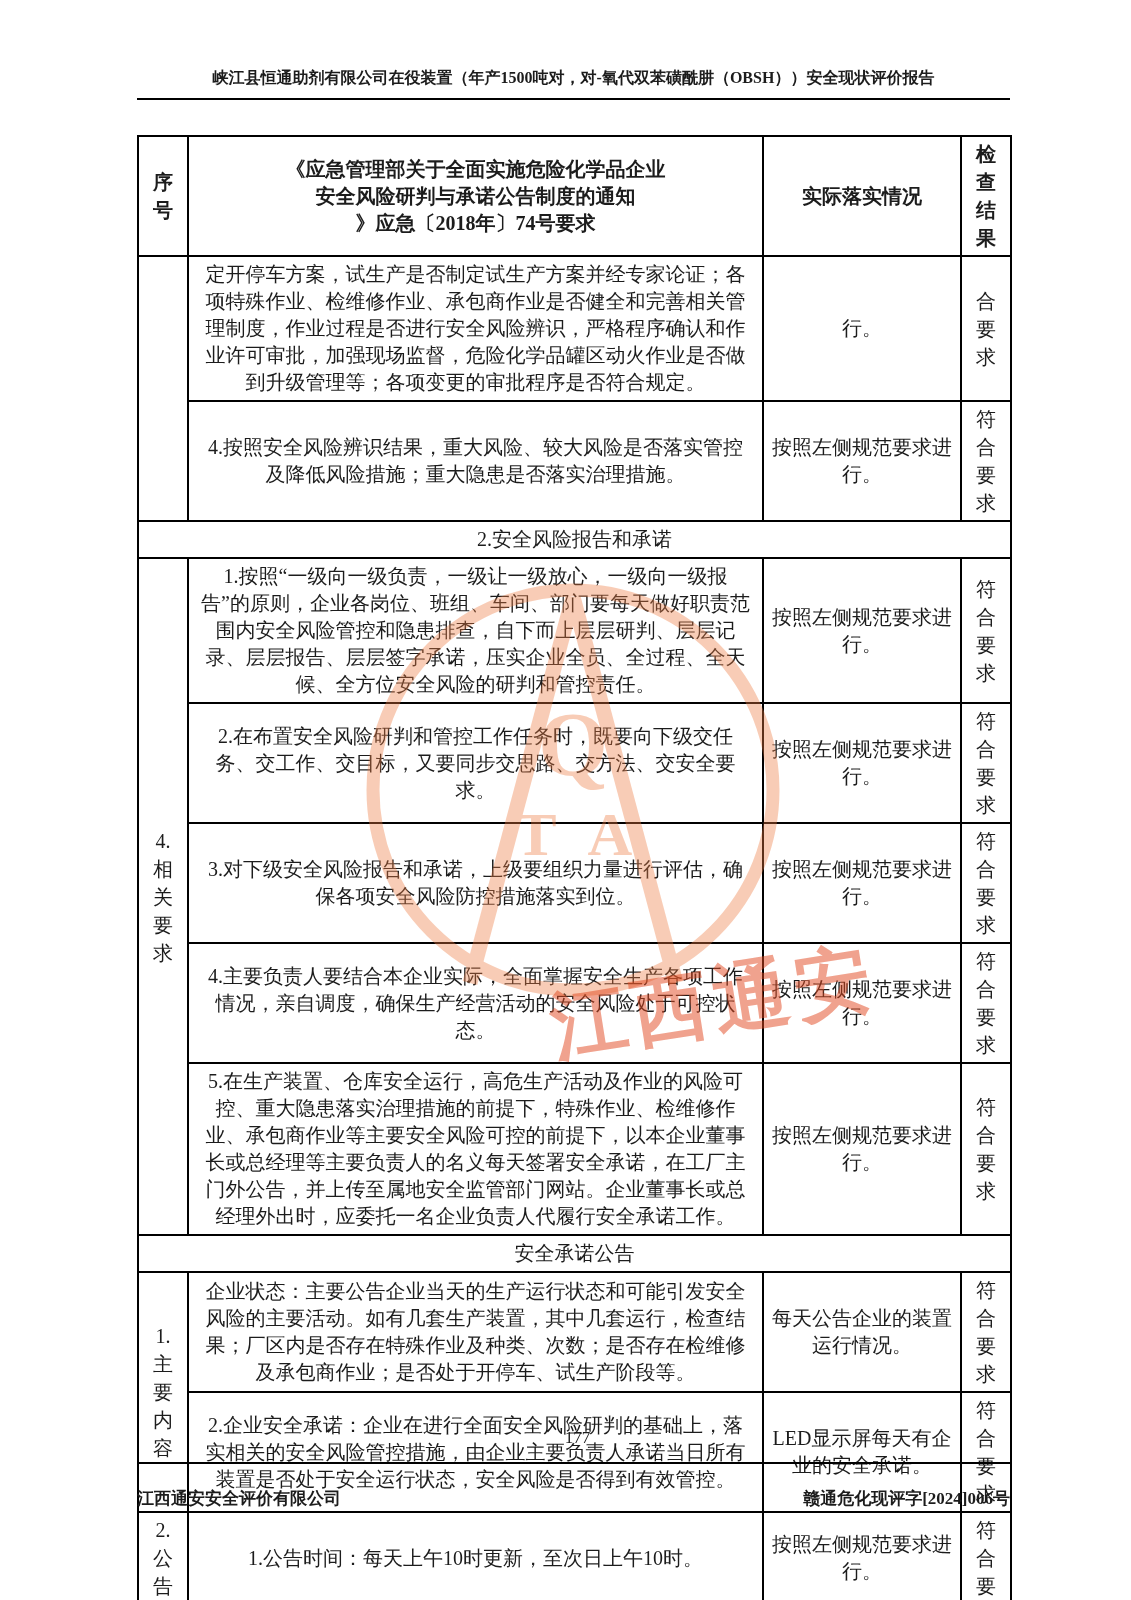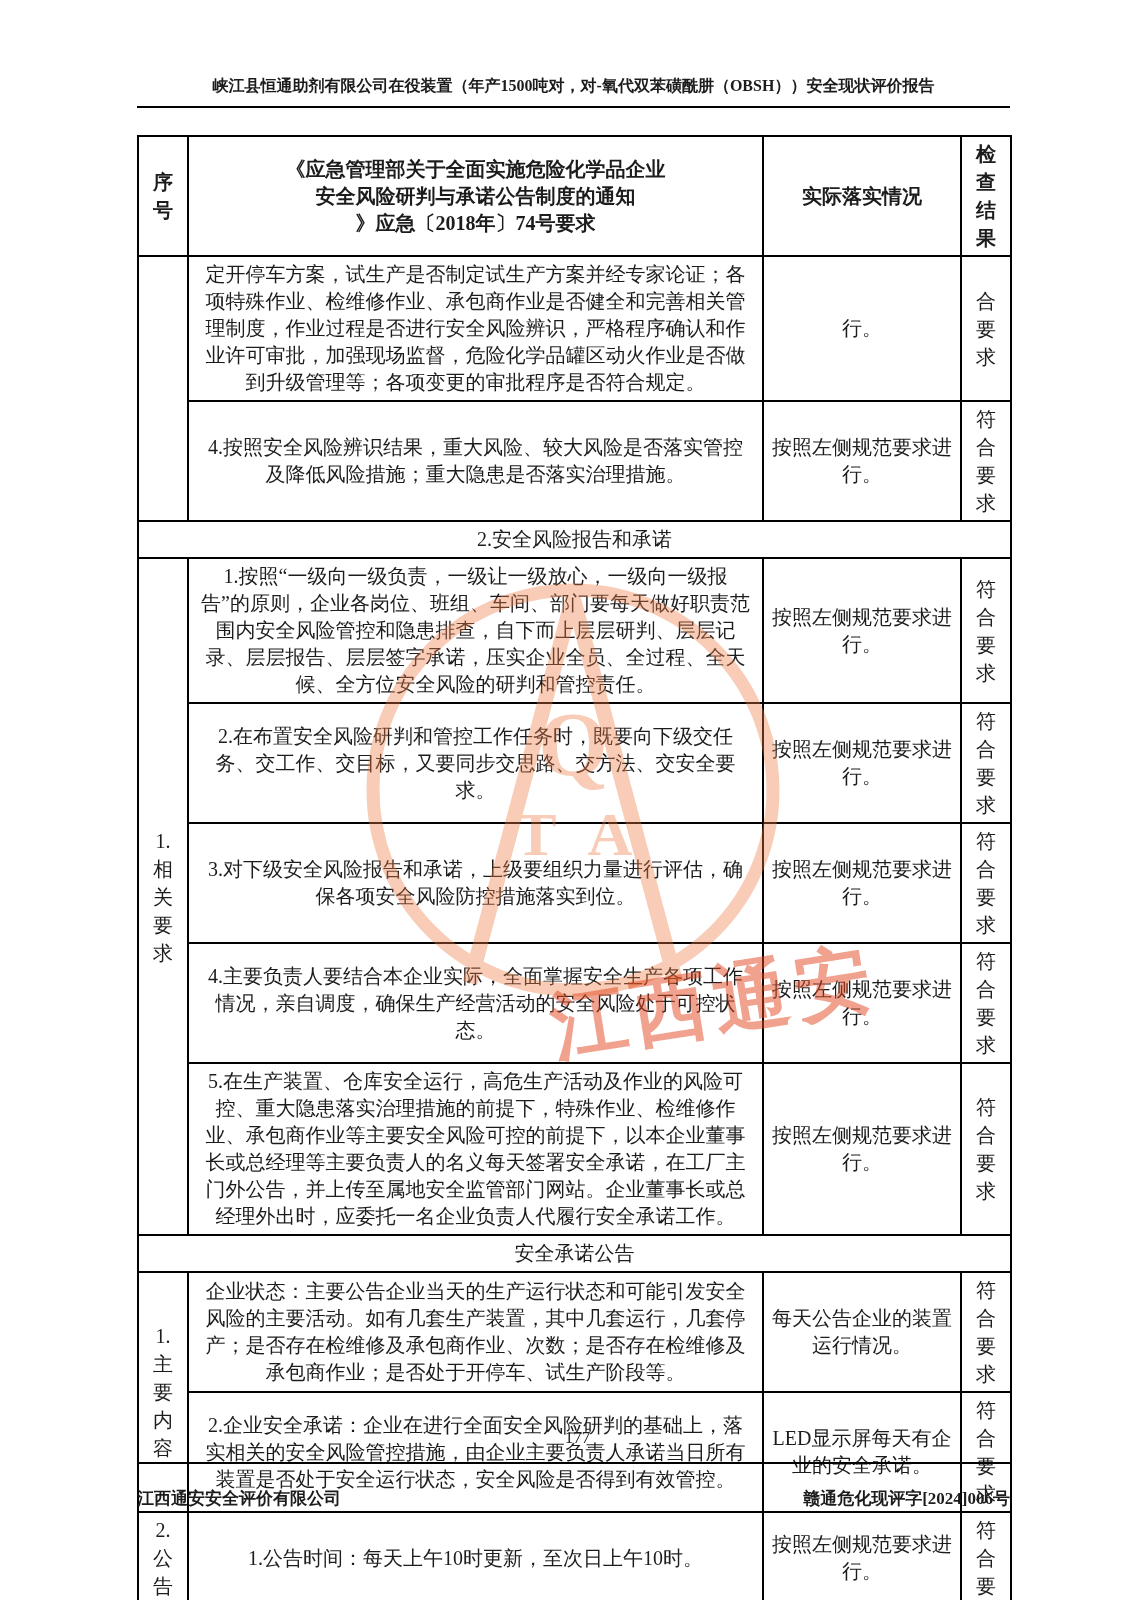--- a/index.html
+++ b/index.html
@@ -7,21 +7,21 @@
   .page {
     position:relative;
     width:1131px; height:1600px;
     margin:0 auto;
     background:#ffffff;
     overflow:hidden;
     font-family:"Liberation Serif","DejaVu Serif",serif;
     color:#1c1c1c;
   }
   .doc-header {
-    position:absolute; left:137px; width:873px; top:76px;
+    position:absolute; left:137px; width:873px; top:68px;
     text-align:center; font-weight:bold; font-size:16px;
     padding-bottom:9px; border-bottom:2px solid #000;
   }
   table.req-table {
     position:absolute; left:137px; top:135px;
     width:873px; table-layout:fixed;
     border-collapse:collapse; font-size:20px;
   }
   .req-table th, .req-table td {
     border:2px solid #000;
@@ -111,21 +111,21 @@
             <div class="vcell">符合要求</div>
           </td>
       </tr>
 
       <tr style="height:37px">
         <td colspan="4" class="section">2.安全风险报告和承诺</td>
       </tr>
 
       <tr style="height:133px">
         <td rowspan="5">
-            <div class="vcell">1.相关要求</div>
+            <div class="vcell">4.相关要求</div>
           </td>
         <td class="content">1.按照“一级向一级负责，一级让一级放心，一级向一级报告”的原则，企业各岗位、班组、车间、部门要每天做好职责范围内安全风险管控和隐患排查，自下而上层层研判、层层记录、层层报告、层层签字承诺，压实企业全员、全过程、全天候、全方位安全风险的研判和管控责任。</td>
         <td>按照左侧规范要求进行。</td>
         <td>
             <div class="vcell">符合要求</div>
           </td>
       </tr>
 
       <tr style="height:97px">
         <td class="content">2.在布置安全风险研判和管控工作任务时，既要向下级交任务、交工作、交目标，又要同步交思路、交方法、交安全要求。</td>
@@ -160,21 +160,21 @@
       </tr>
 
       <tr style="height:37px">
         <td colspan="4" class="section">安全承诺公告</td>
       </tr>
 
       <tr style="height:110px">
         <td rowspan="2">
             <div class="vcell">1.主要内容</div>
           </td>
-        <td class="content">企业状态：主要公告企业当天的生产运行状态和可能引发安全风险的主要活动。如有几套生产装置，其中几套运行，几套停产；是否存在检维修及承包商作业、次数；是否存在检维修及承包商作业；是否处于开停车、试生产阶段等。</td>
+        <td class="content">企业状态：主要公告企业当天的生产运行状态和可能引发安全风险的主要活动。如有几套生产装置，其中几套运行，检查结果；厂区内是否存在特殊作业及种类、次数；是否存在检维修及承包商作业；是否处于开停车、试生产阶段等。</td>
         <td>每天公告企业的装置运行情况。</td>
         <td>
             <div class="vcell">符合要求</div>
           </td>
       </tr>
 
       <tr style="height:96px">
         <td class="content">2.企业安全承诺：企业在进行全面安全风险研判的基础上，落实相关的安全风险管控措施，由企业主要负责人承诺当日所有装置是否处于安全运行状态，安全风险是否得到有效管控。</td>
         <td>LED显示屏每天有企业的安全承诺。</td>
         <td>

